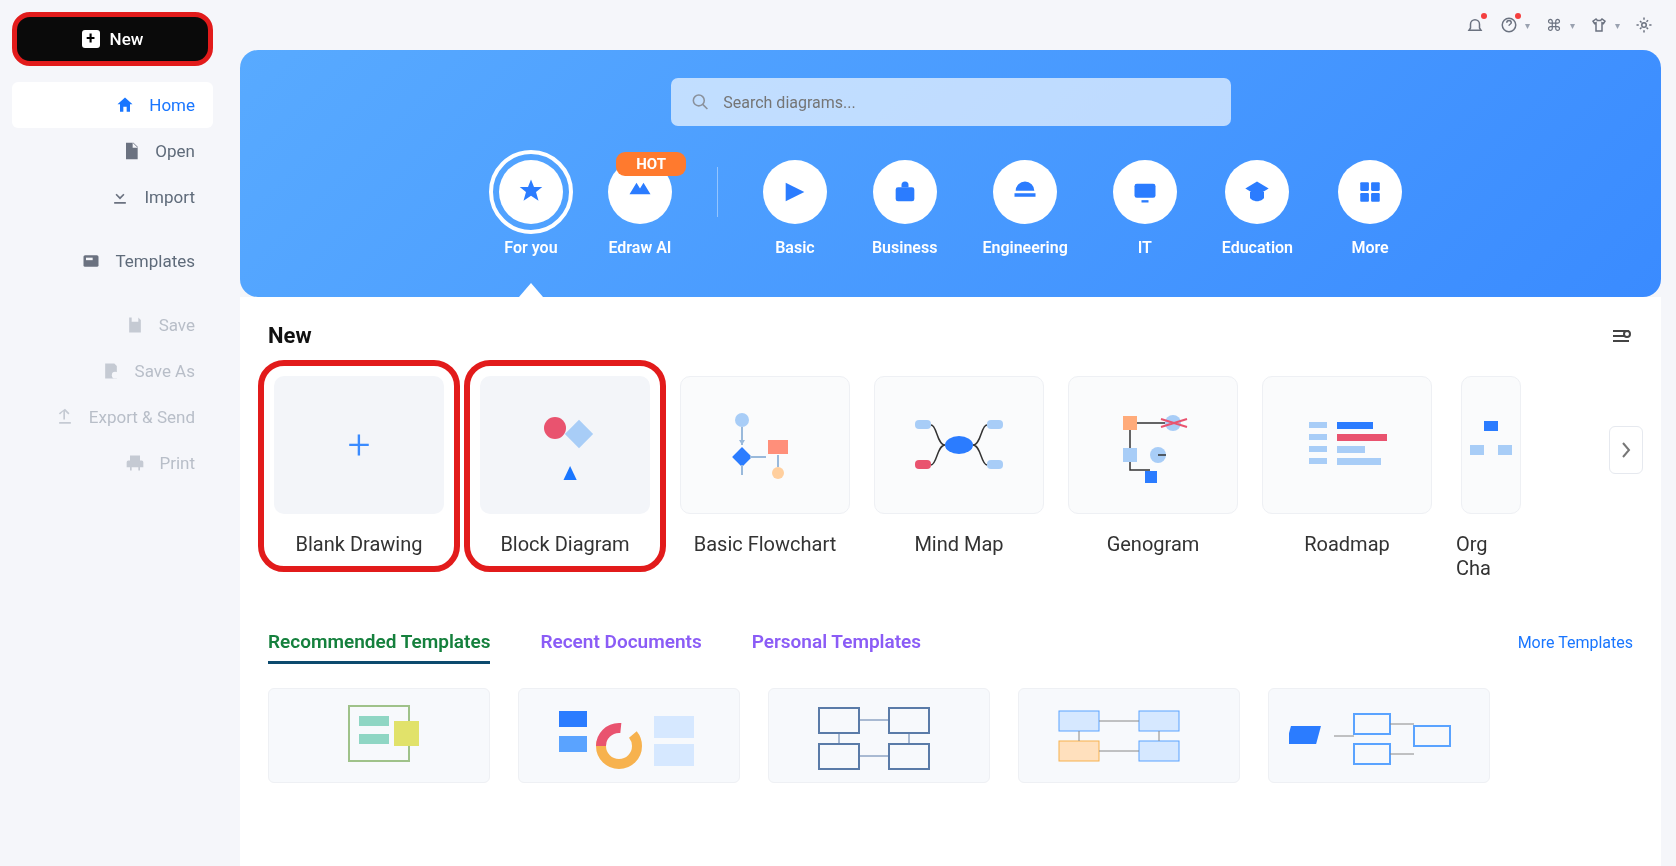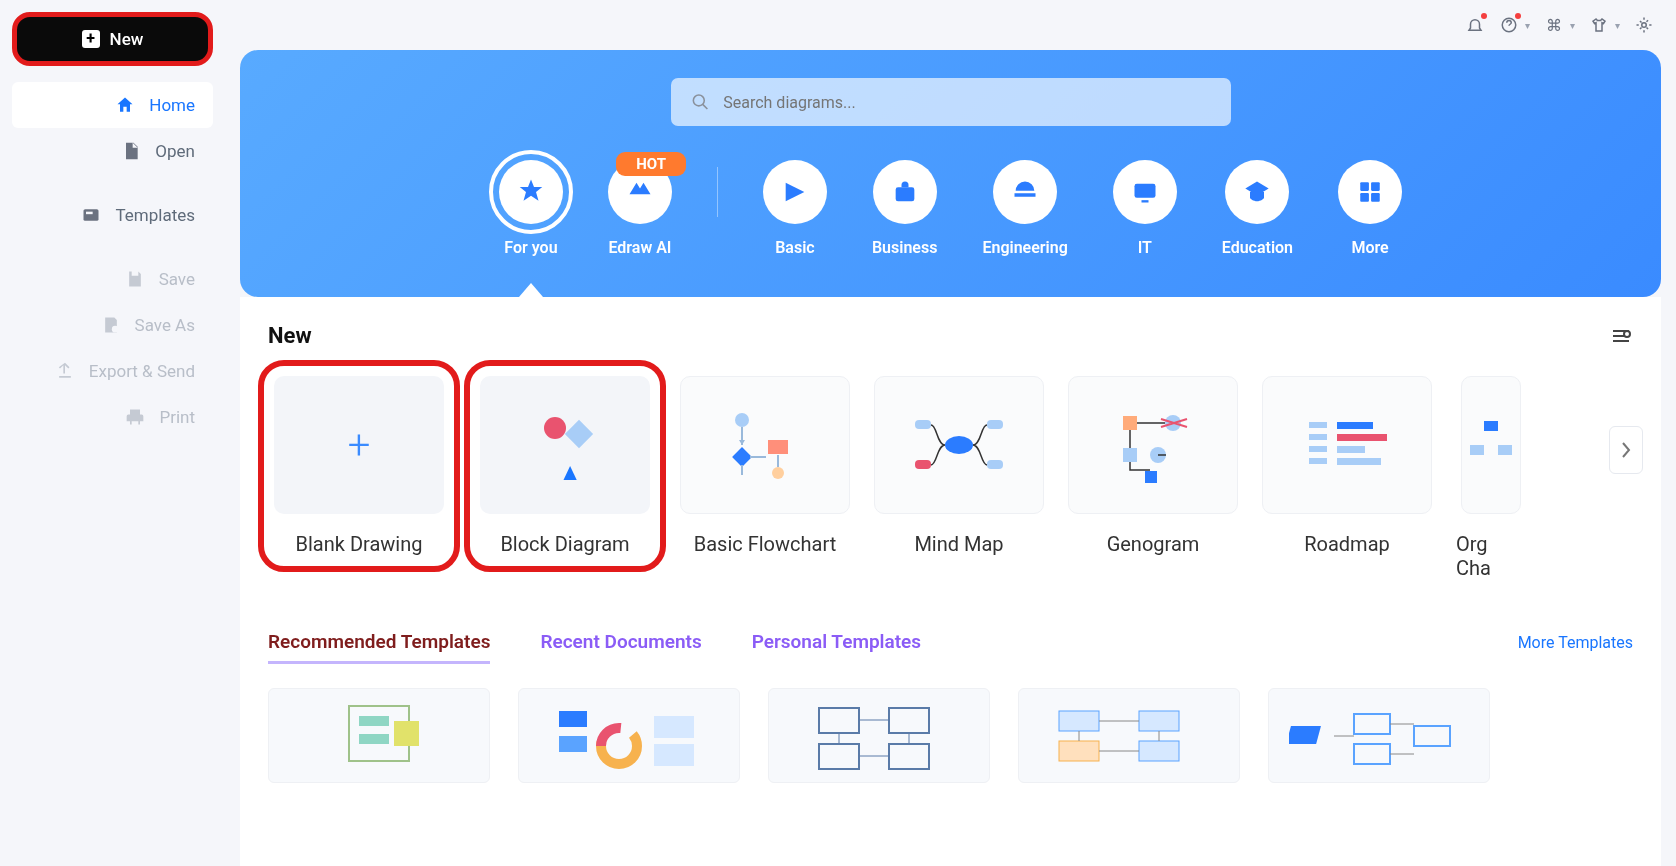--- a/index.html
+++ b/index.html
@@ -36,21 +36,21 @@
 .templates-row { display: flex; gap: 24px; align-items: flex-start; position: relative; }
 .template-card { display: flex; flex-direction: column; align-items: center; gap: 18px; cursor: pointer; }
 .template-card.highlighted { border: 6px solid #e21b1b; border-radius: 26px; padding: 10px; margin: -16px -10px; }
 .template-tile { width: 170px; height: 138px; background: #fafbfc; border: 1px solid #eef0f4; border-radius: 10px; display: flex; align-items: center; justify-content: center; }
 .template-card.highlighted .template-tile { background: #f3f5f9; border: none; }
 .template-label { font-size: 20px; color: #333; }
 .blank-plus { color: #3a8bff; font-size: 40px; font-weight: 300; }
 .templates-next { width: 34px; height: 48px; background: #fff; border: 1px solid #e6e9ef; border-radius: 6px; display: flex; align-items: center; justify-content: center; color: #888; cursor: pointer; position: absolute; right: -10px; top: 50px; }
 .tabs { display: flex; gap: 50px; margin-top: 50px; align-items: baseline; }
 .tab { font-size: 19px; font-weight: 600; color: #8b5cf6; cursor: pointer; padding-bottom: 8px; }
-.tab.active { color: #7f1d1d; border-bottom: 3px solid #c4b5fd; }
+.tab.active { color: #15803d; border-bottom: 3px solid #0c4a6e; }
 .more-link { margin-left: auto; color: #1976ff; font-size: 16px; cursor: pointer; }
 .rec-row { display: flex; gap: 28px; margin-top: 24px; }
 .rec-thumb { width: 222px; height: 95px; background: #f7f9fc; border: 1px solid #eef0f4; border-radius: 6px; display: flex; align-items: center; justify-content: center; overflow: hidden; }
 svg { display: block; }
 </style>
 </head>
 <body>
 
 <div class="sidebar">
   <button class="new-button">
@@ -66,20 +66,28 @@
     </span>
     <span>Home</span>
   </div>
   <div class="nav-item">
     <span class="icon">
       <svg width="20" height="20" viewBox="0 0 24 24" fill="#6b7280">
           <path d="M6 2h9l5 5v15H6z M14 2v6h6"></path>
         </svg>
     </span>
     <span>Open</span>
+  </div>
+  <div class="nav-item">
+    <span class="icon">
+      <svg width="20" height="20" viewBox="0 0 24 24" fill="#6b7280">
+          <path d="M5 20h14v-2H5v2zM12 2v10l4-4 1.4 1.4L12 15l-5.4-5.6L8 8l4 4V2z"></path>
+        </svg>
+    </span>
+    <span>Import</span>
   </div>
 
   <div class="nav-spacer"></div>
 
   <div class="nav-item">
     <span class="icon">
       <svg width="20" height="20" viewBox="0 0 24 24" fill="#6b7280">
           <rect x="3" y="5" width="18" height="14" rx="2"></rect>
           <rect x="6" y="8" width="8" height="3" fill="#f5f6fa"></rect>
         </svg>

